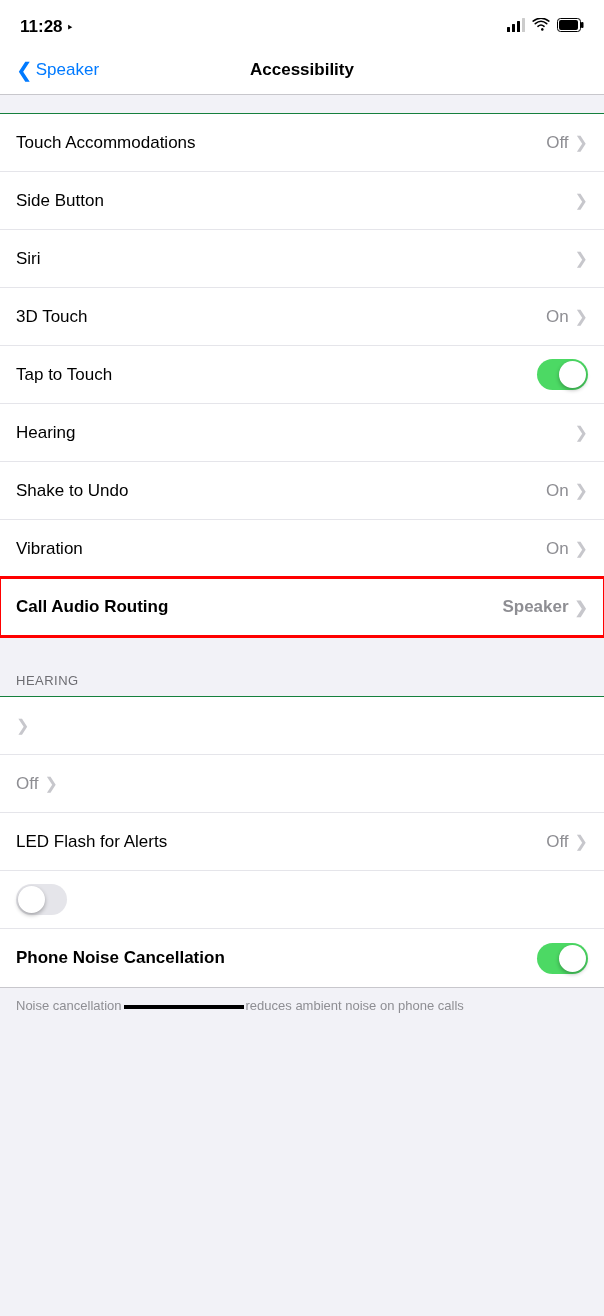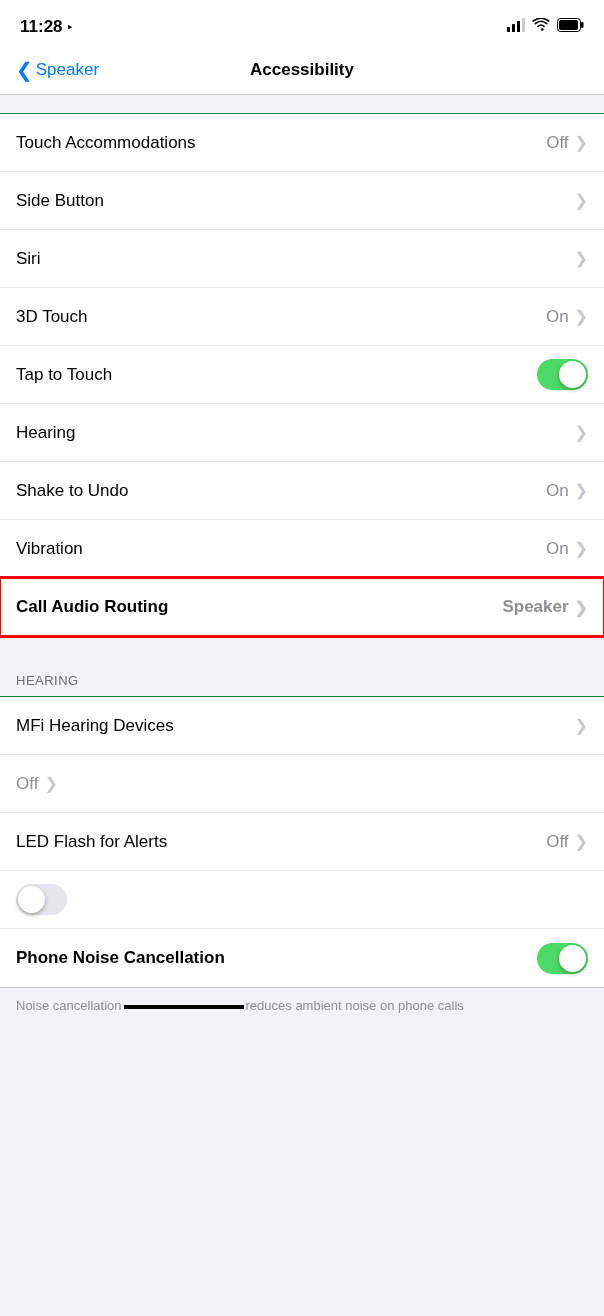--- a/index.html
+++ b/index.html
@@ -291,21 +291,20 @@
     </div>
   </div>
 
 </div>
 
 <div class="section-gap"></div>
 <div class="section-header">HEARING</div>
 <div class="settings-group">
 
   <div class="settings-row">
-    <span class="row-left">MFi Hearing Devices</span>
     <div class="row-right">
       <span class="chevron-right">❯</span>
     </div>
   </div>
 
   <div class="settings-row">
     <div class="row-right">
       <span>Off</span>
       <span class="chevron-right">❯</span>
     </div>

